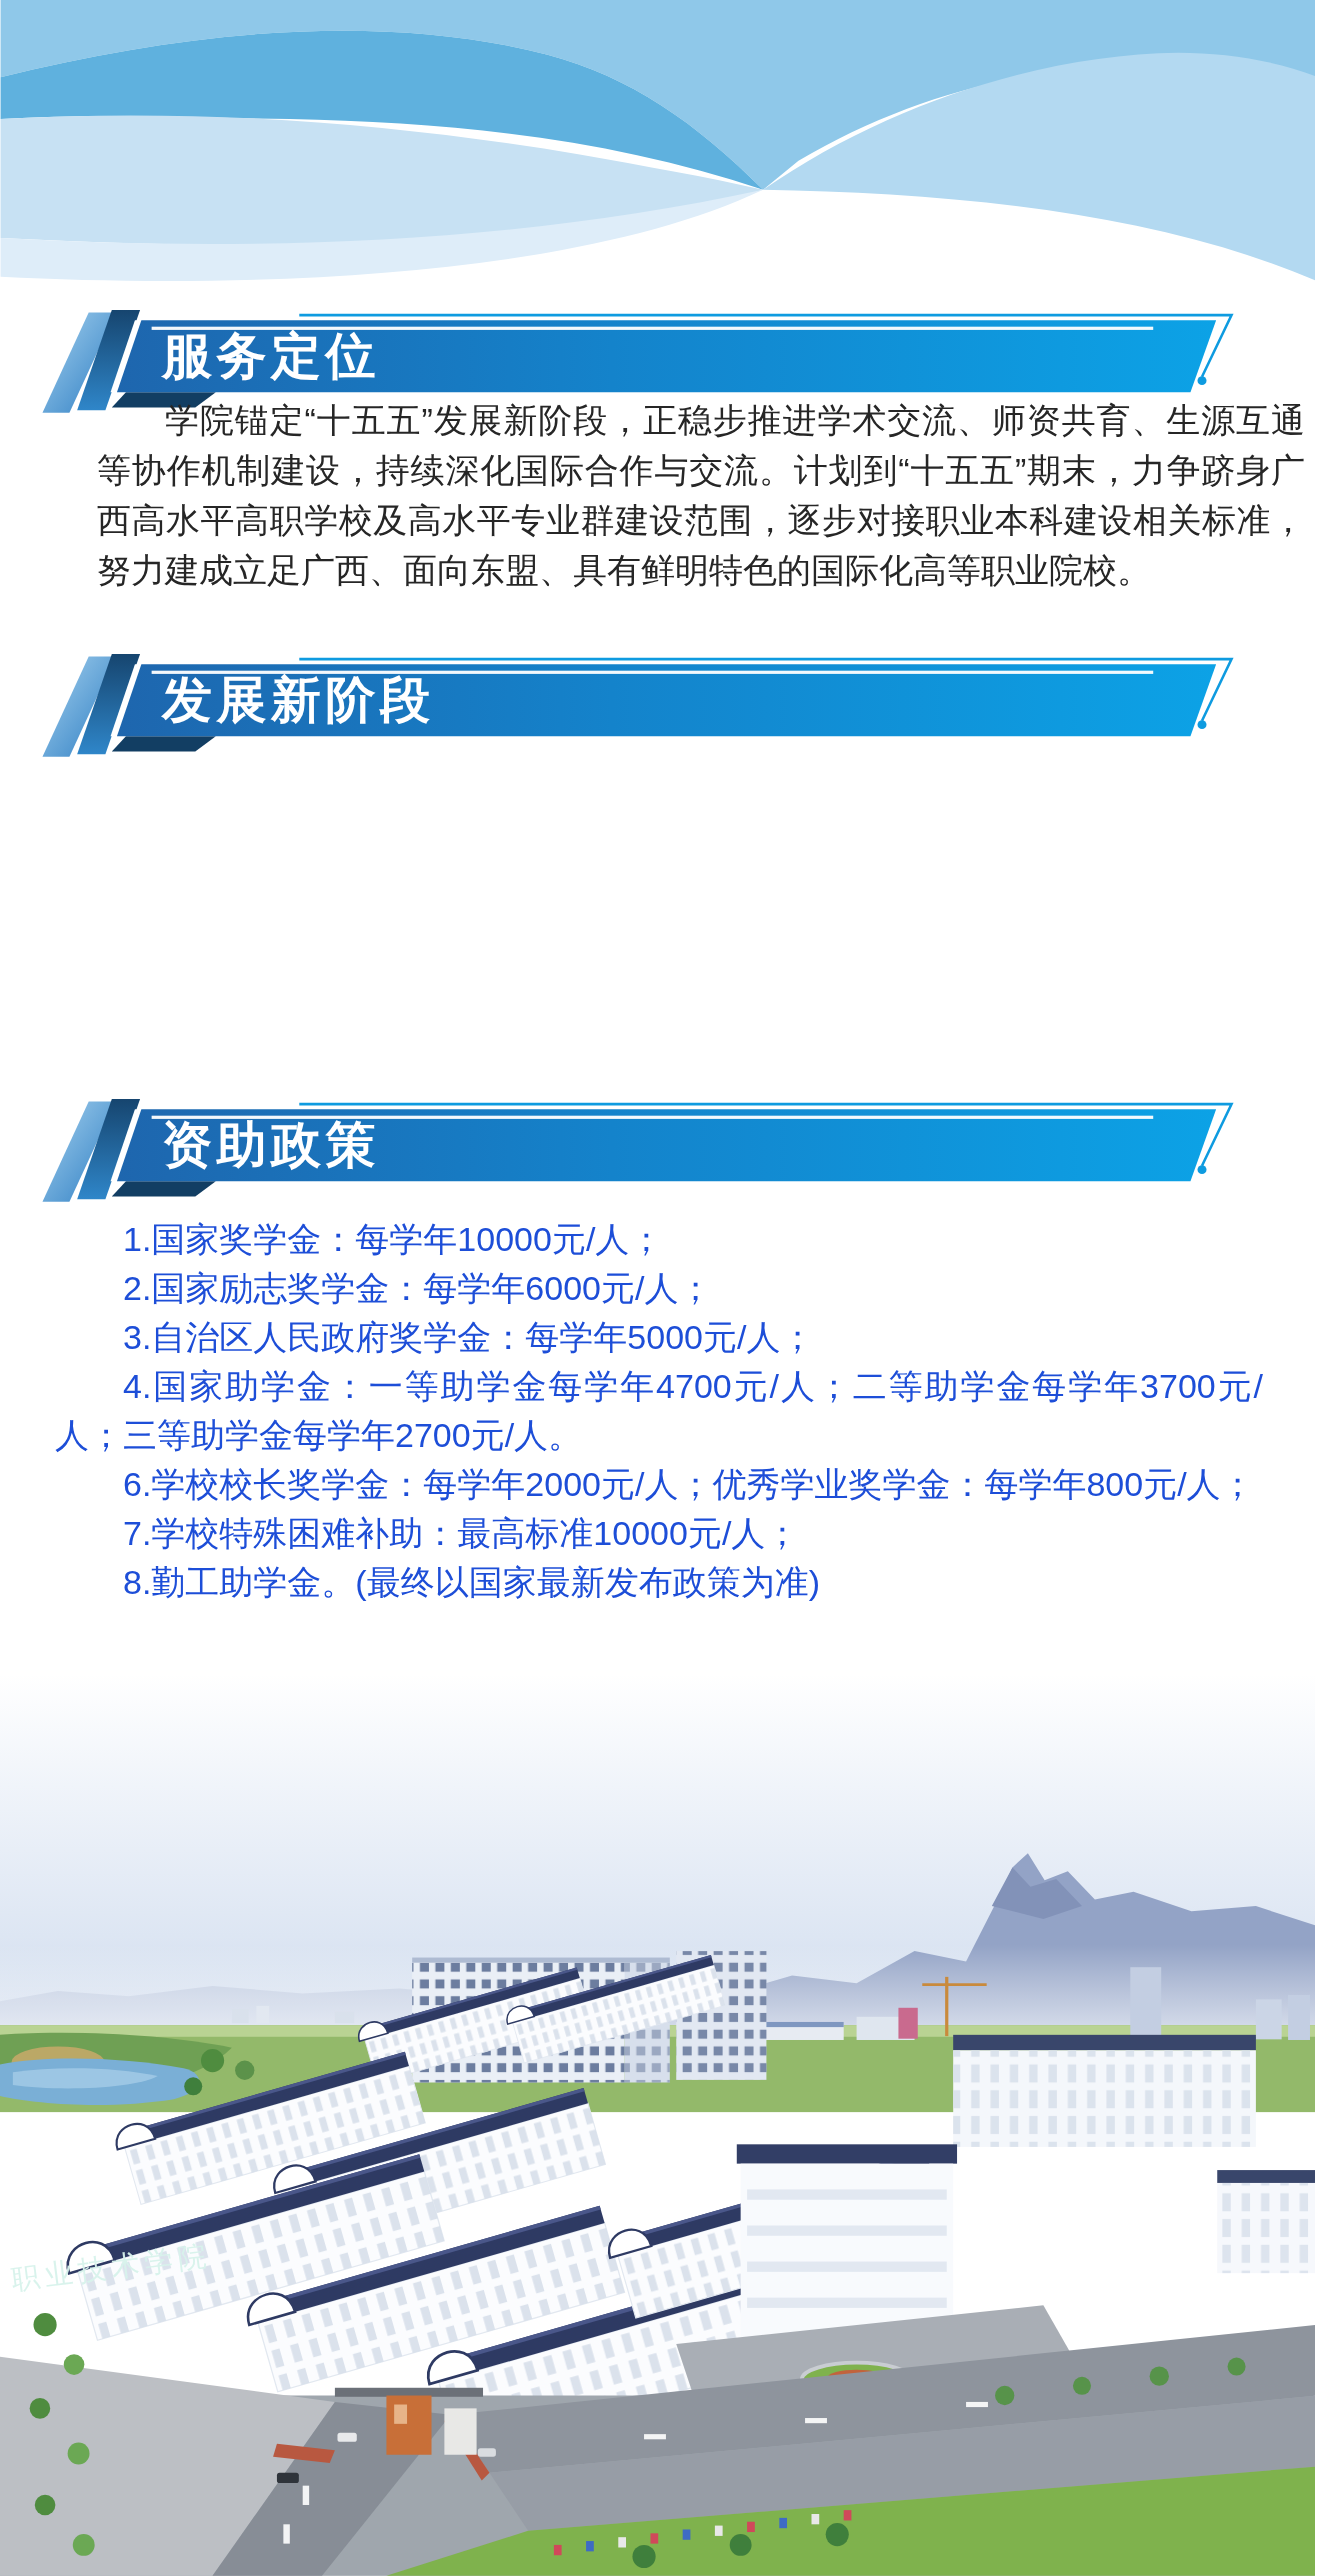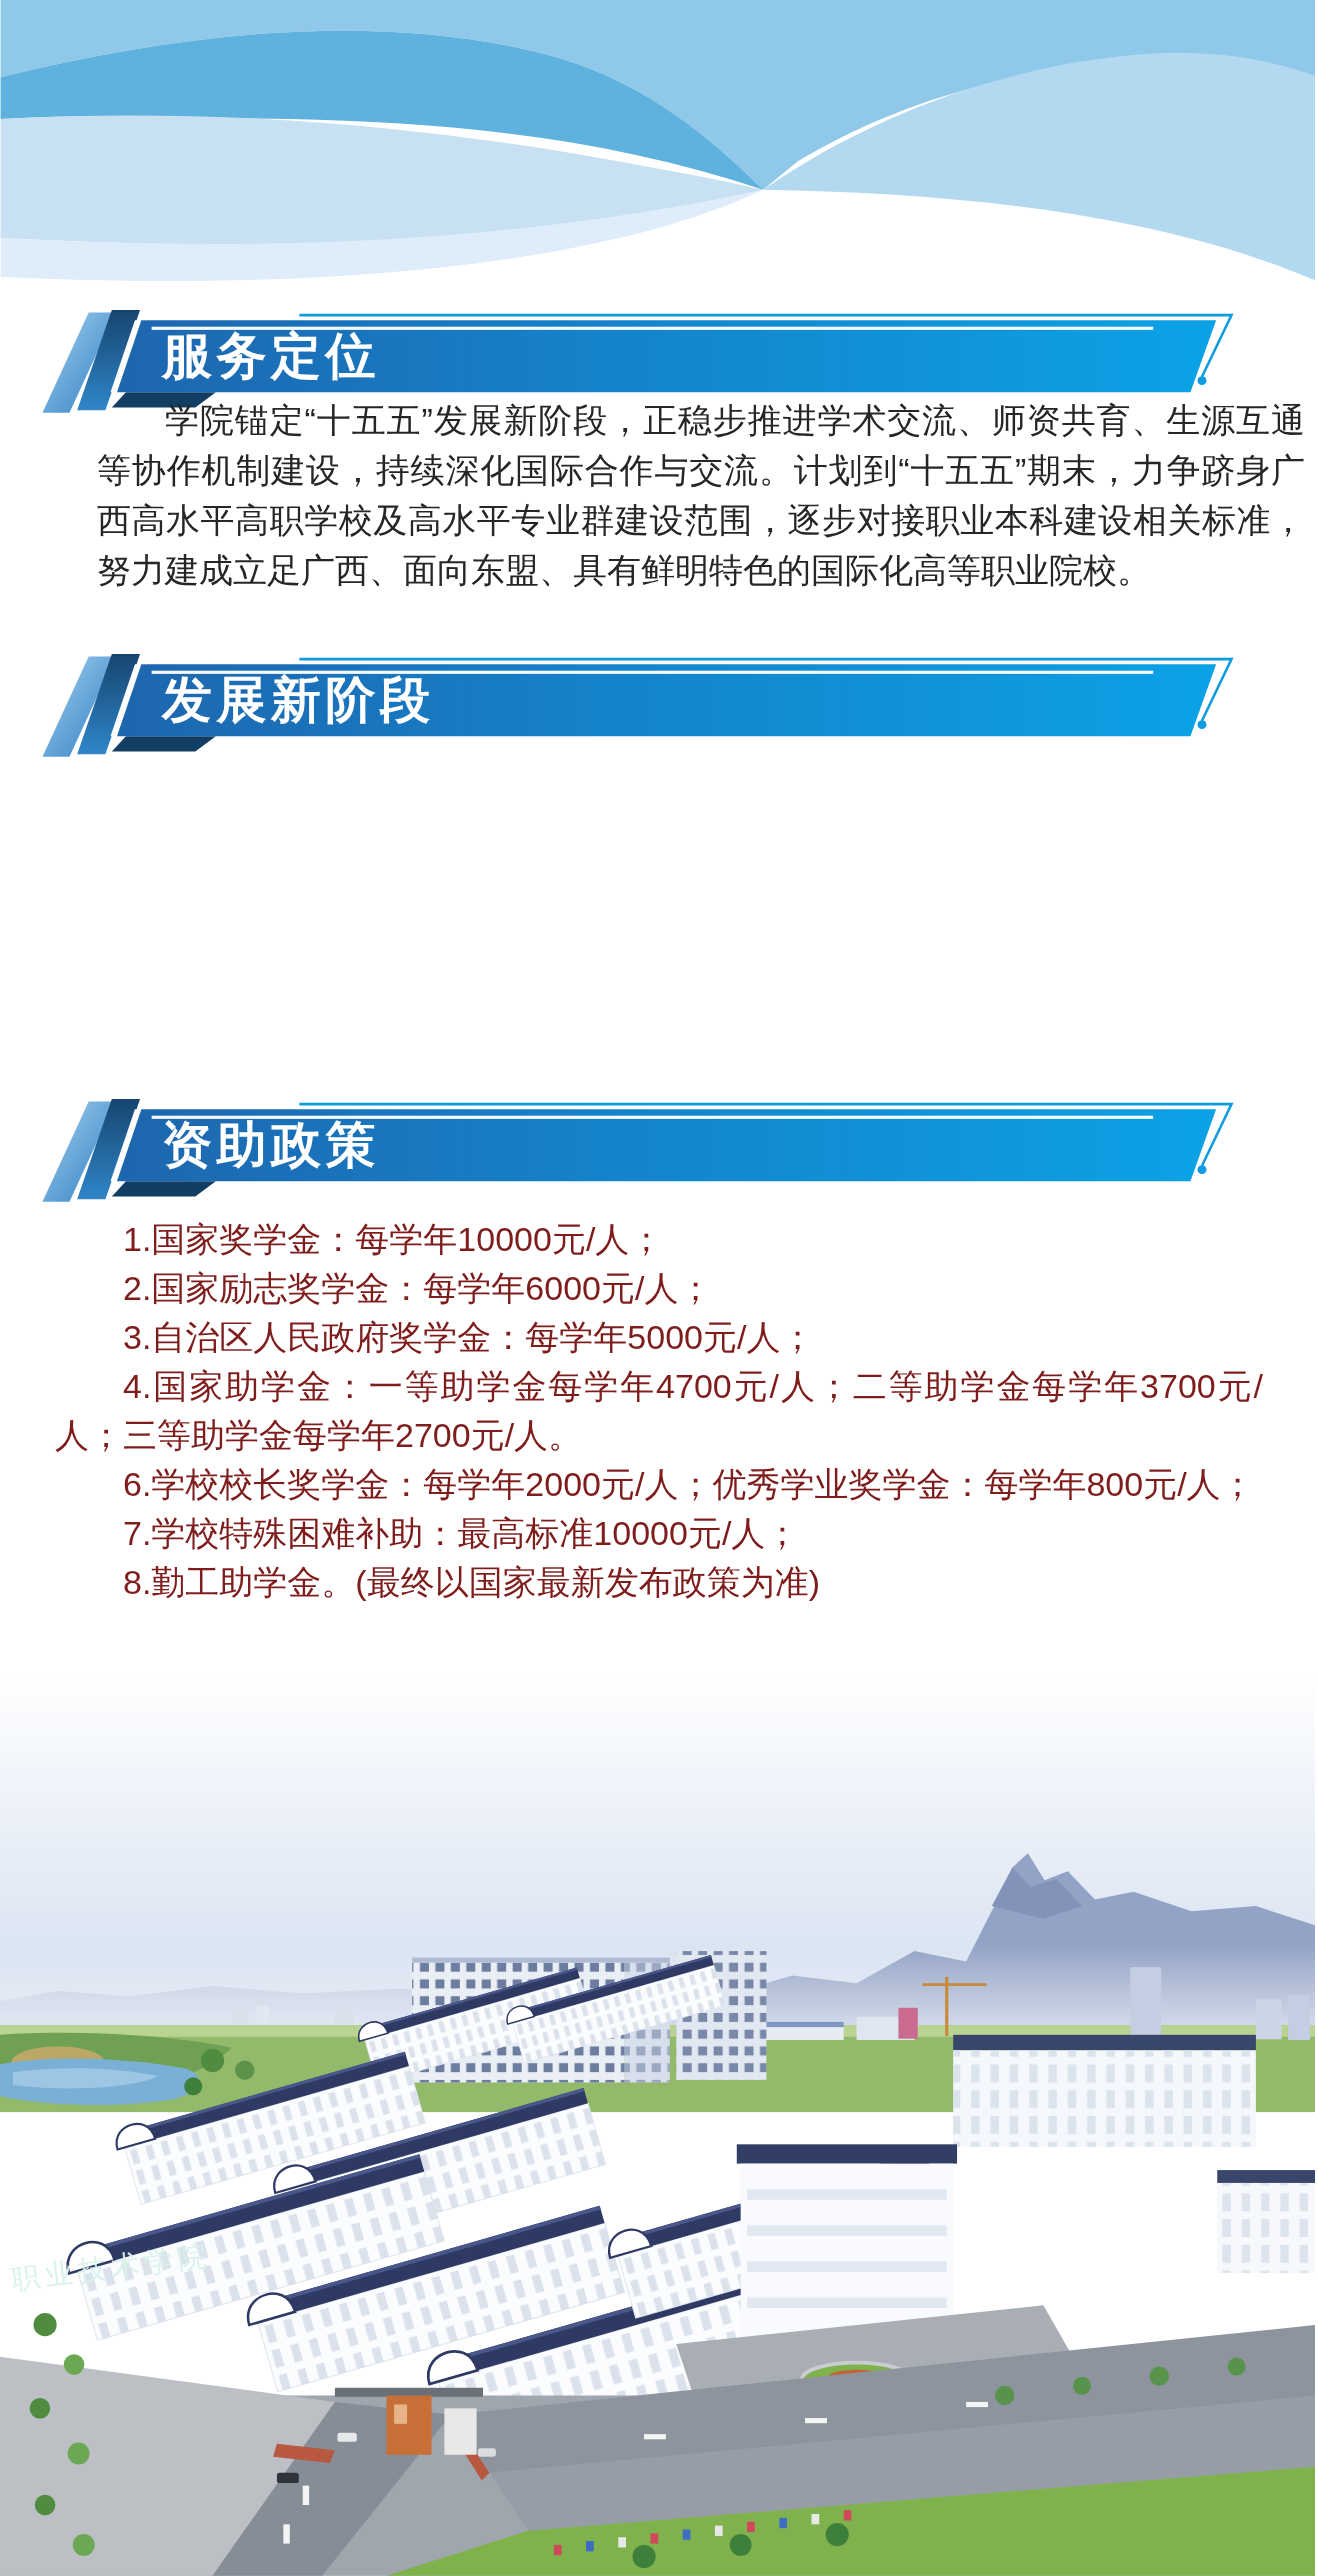--- a/index.html
+++ b/index.html
@@ -12,21 +12,21 @@
   .sec-header svg{position:absolute;left:0;top:0;}
   .sec-title{
     position:absolute;left:134px;top:16.7px;height:59px;line-height:59px;
     color:#ffffff;font-size:50px;font-weight:700;letter-spacing:4.5px;white-space:nowrap;
   }
   .para{
     position:absolute;left:55px;width:1208px;
     color:#262626;font-size:34px;line-height:50px;
     text-align:justify;text-indent:2em;margin-left:42px;
   }
-  .funding-list{position:absolute;left:55px;width:1208px;color:#7f1d1d;font-size:34px;line-height:49px;text-align:justify;}
+  .funding-list{position:absolute;left:55px;width:1208px;color:#1d4ed8;font-size:34px;line-height:49px;text-align:justify;}
   .funding-list p{margin:0;text-indent:2em;}
   .campus-photo{position:absolute;left:0;top:1674px;width:1319px;height:902px;}
 </style>
 </head>
 <body>
 
 <div class="page">
 
   <svg width="0" height="0" style="position:absolute" aria-hidden="true">
     <defs>

